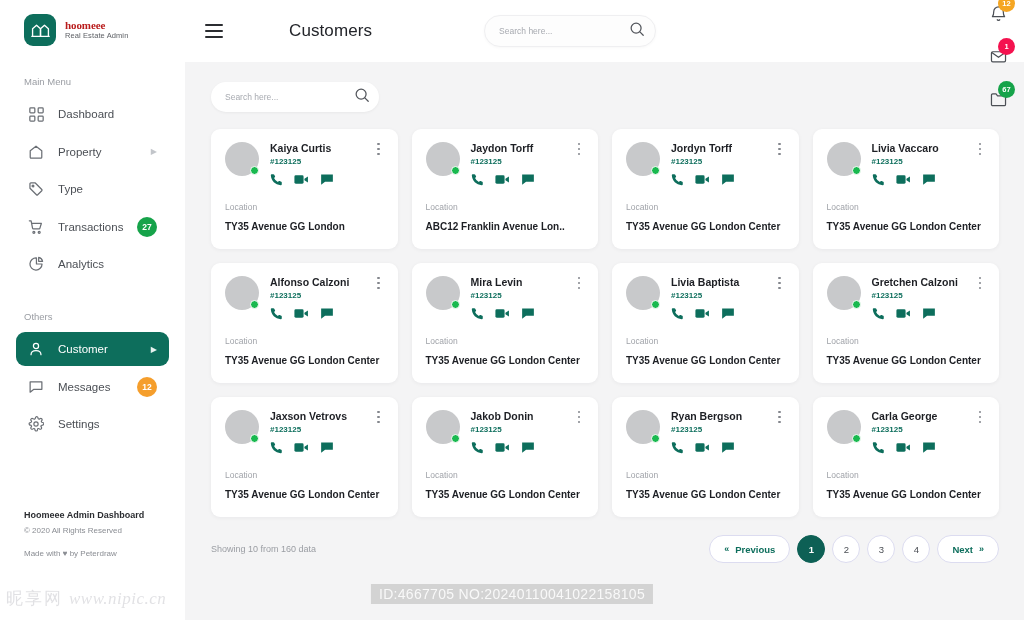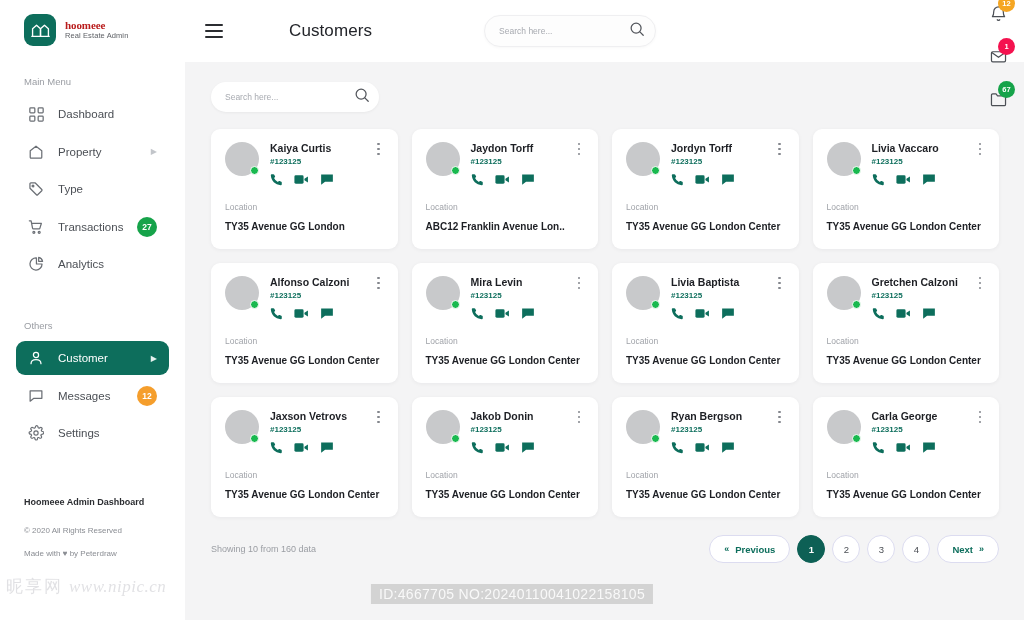--- a/index.html
+++ b/index.html
@@ -49,21 +49,21 @@
   .badge {
     margin-left: auto; min-width: 20px; height: 20px; border-radius: 50%;
     display: flex; align-items: center; justify-content: center;
     font-size: 8.5px; color: #fff; font-weight: bold; padding: 0 4px;
   }
   .badge.green { background: #16a34a; }
   .badge.orange { background: #f59e2c; }
 
   .side-footer { margin-top: auto; padding: 0 0 62px 24px; }
   .sf-title { font-size: 9px; font-weight: bold; color: #2b2d31; }
-  .sf-copy { font-size: 8px; color: #8a8d93; margin-top: 19px; }
+  .sf-copy { font-size: 8px; color: #8a8d93; margin-top: 6px; }
   .sf-made { font-size: 8px; color: #8a8d93; margin-top: 14px; }
 
   
   .main { flex: 1; display: flex; flex-direction: column; background: #f4f4f5; min-width: 0; }
 
   .topbar {
     height: 62px; background: #ffffff; display: flex; align-items: center;
     padding: 0 14px 0 20px; flex: 0 0 62px; gap: 44px;
   }
   .hamburger { width: 18px; display: flex; flex-direction: column; gap: 4px; cursor: pointer; }
@@ -167,21 +167,21 @@
     border: 1px solid #dcdcf0; color: #4b4f55; font-size: 9.5px;
     display: flex; align-items: center; justify-content: center; cursor: pointer;
     padding: 0 9px; font-family: "Liberation Sans", sans-serif;
   }
   .pg.wide { padding: 0 14px; gap: 6px; color: #0d6e5c; font-weight: bold; }
   .pg.active { background: #0d6055; color: #ffffff; border-color: #0d6055; font-weight: bold; }
   .chev { font-size: 9px; }
 
   
   .wm-left {
-    position: absolute; left: 6px; bottom: 22px; font-size: 17px;
+    position: absolute; left: 6px; bottom: 10px; font-size: 17px;
     color: rgba(120,120,130,.22); font-family: "Liberation Serif", serif;
     font-style: italic; letter-spacing: .5px; pointer-events: none; white-space: nowrap;
   }
   .wm-left .cjk { font-style: normal; letter-spacing: 2px; margin-right: 6px; }
   .wm-center {
     position: absolute; left: 50%; transform: translateX(-50%); bottom: 16px;
     background: rgba(150,150,150,.35); color: rgba(255,255,255,.85);
     font-size: 14px; padding: 2px 8px; letter-spacing: .3px;
     white-space: nowrap; pointer-events: none;
     font-family: "Liberation Sans", sans-serif;
@@ -260,21 +260,21 @@
         <span class="ico">
           <svg width="16" height="16" viewBox="0 0 18 18" fill="none" stroke-width="1.4" stroke-linejoin="round">
             <path d="M9.5 2.2A6.8 6.8 0 1 0 15.8 9H9.5V2.2z"></path>
             <path d="M12 1.6A5.6 5.6 0 0 1 16.4 6H12V1.6z"></path>
           </svg>
         </span>
         <span class="lbl">Analytics</span>
       </div>
     </nav>
 
-    <div class="menu-label" style="margin-top:39px;">Others</div>
+    <div class="menu-label" style="margin-top:30px;">Others</div>
 
     <nav class="nav">
 
       <div class="nav-item active">
         <span class="ico">
           <svg width="16" height="16" viewBox="0 0 18 18" fill="none" stroke-width="1.4" stroke-linejoin="round" stroke-linecap="round">
             <circle cx="9" cy="5.6" r="2.9"></circle>
               <path d="M3.4 15.4c0-3 2.5-4.6 5.6-4.6s5.6 1.6 5.6 4.6"></path>
           </svg>
         </span>

